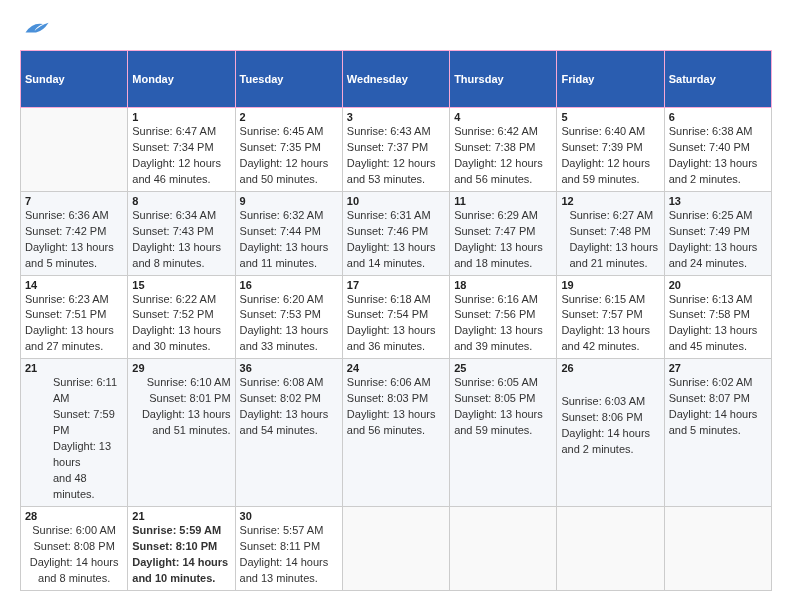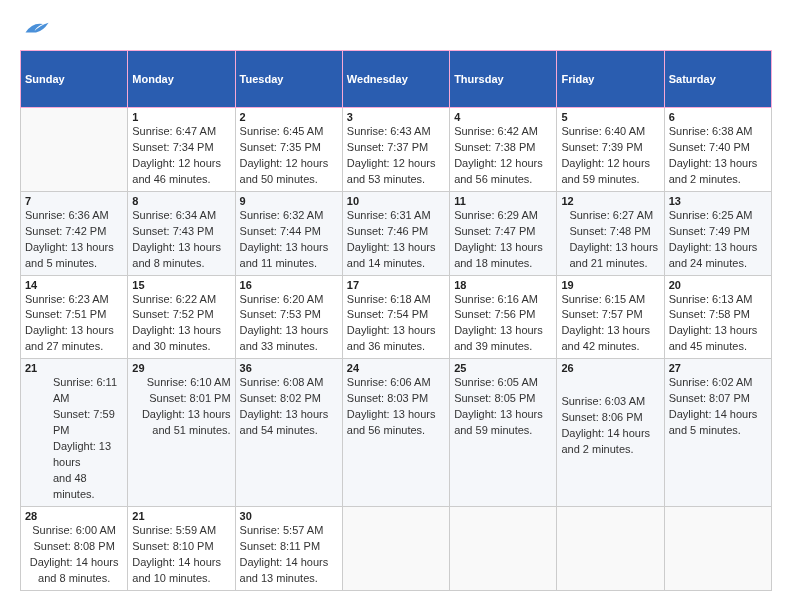--- a/index.html
+++ b/index.html
@@ -319,21 +319,21 @@
         <tr>
           <td>
             <div class="day-num">28</div>
             <div class="day-info" style="white-space: pre-line; text-align: center;">Sunrise: 6:00 AM
 Sunset: 8:08 PM
 Daylight: 14 hours
 and 8 minutes.</div>
           </td>
           <td>
             <div class="day-num">21</div>
-            <div class="day-info" style="white-space: pre-line;">Sunrise: 5:59 AM
+            <div class="day-info" style="white-space: pre-line; font-weight: bold;">Sunrise: 5:59 AM
 Sunset: 8:10 PM
 Daylight: 14 hours
 and 10 minutes.</div>
           </td>
           <td>
             <div class="day-num">30</div>
             <div class="day-info" style="white-space: pre-line;">Sunrise: 5:57 AM
 Sunset: 8:11 PM
 Daylight: 14 hours
 and 13 minutes.</div>

